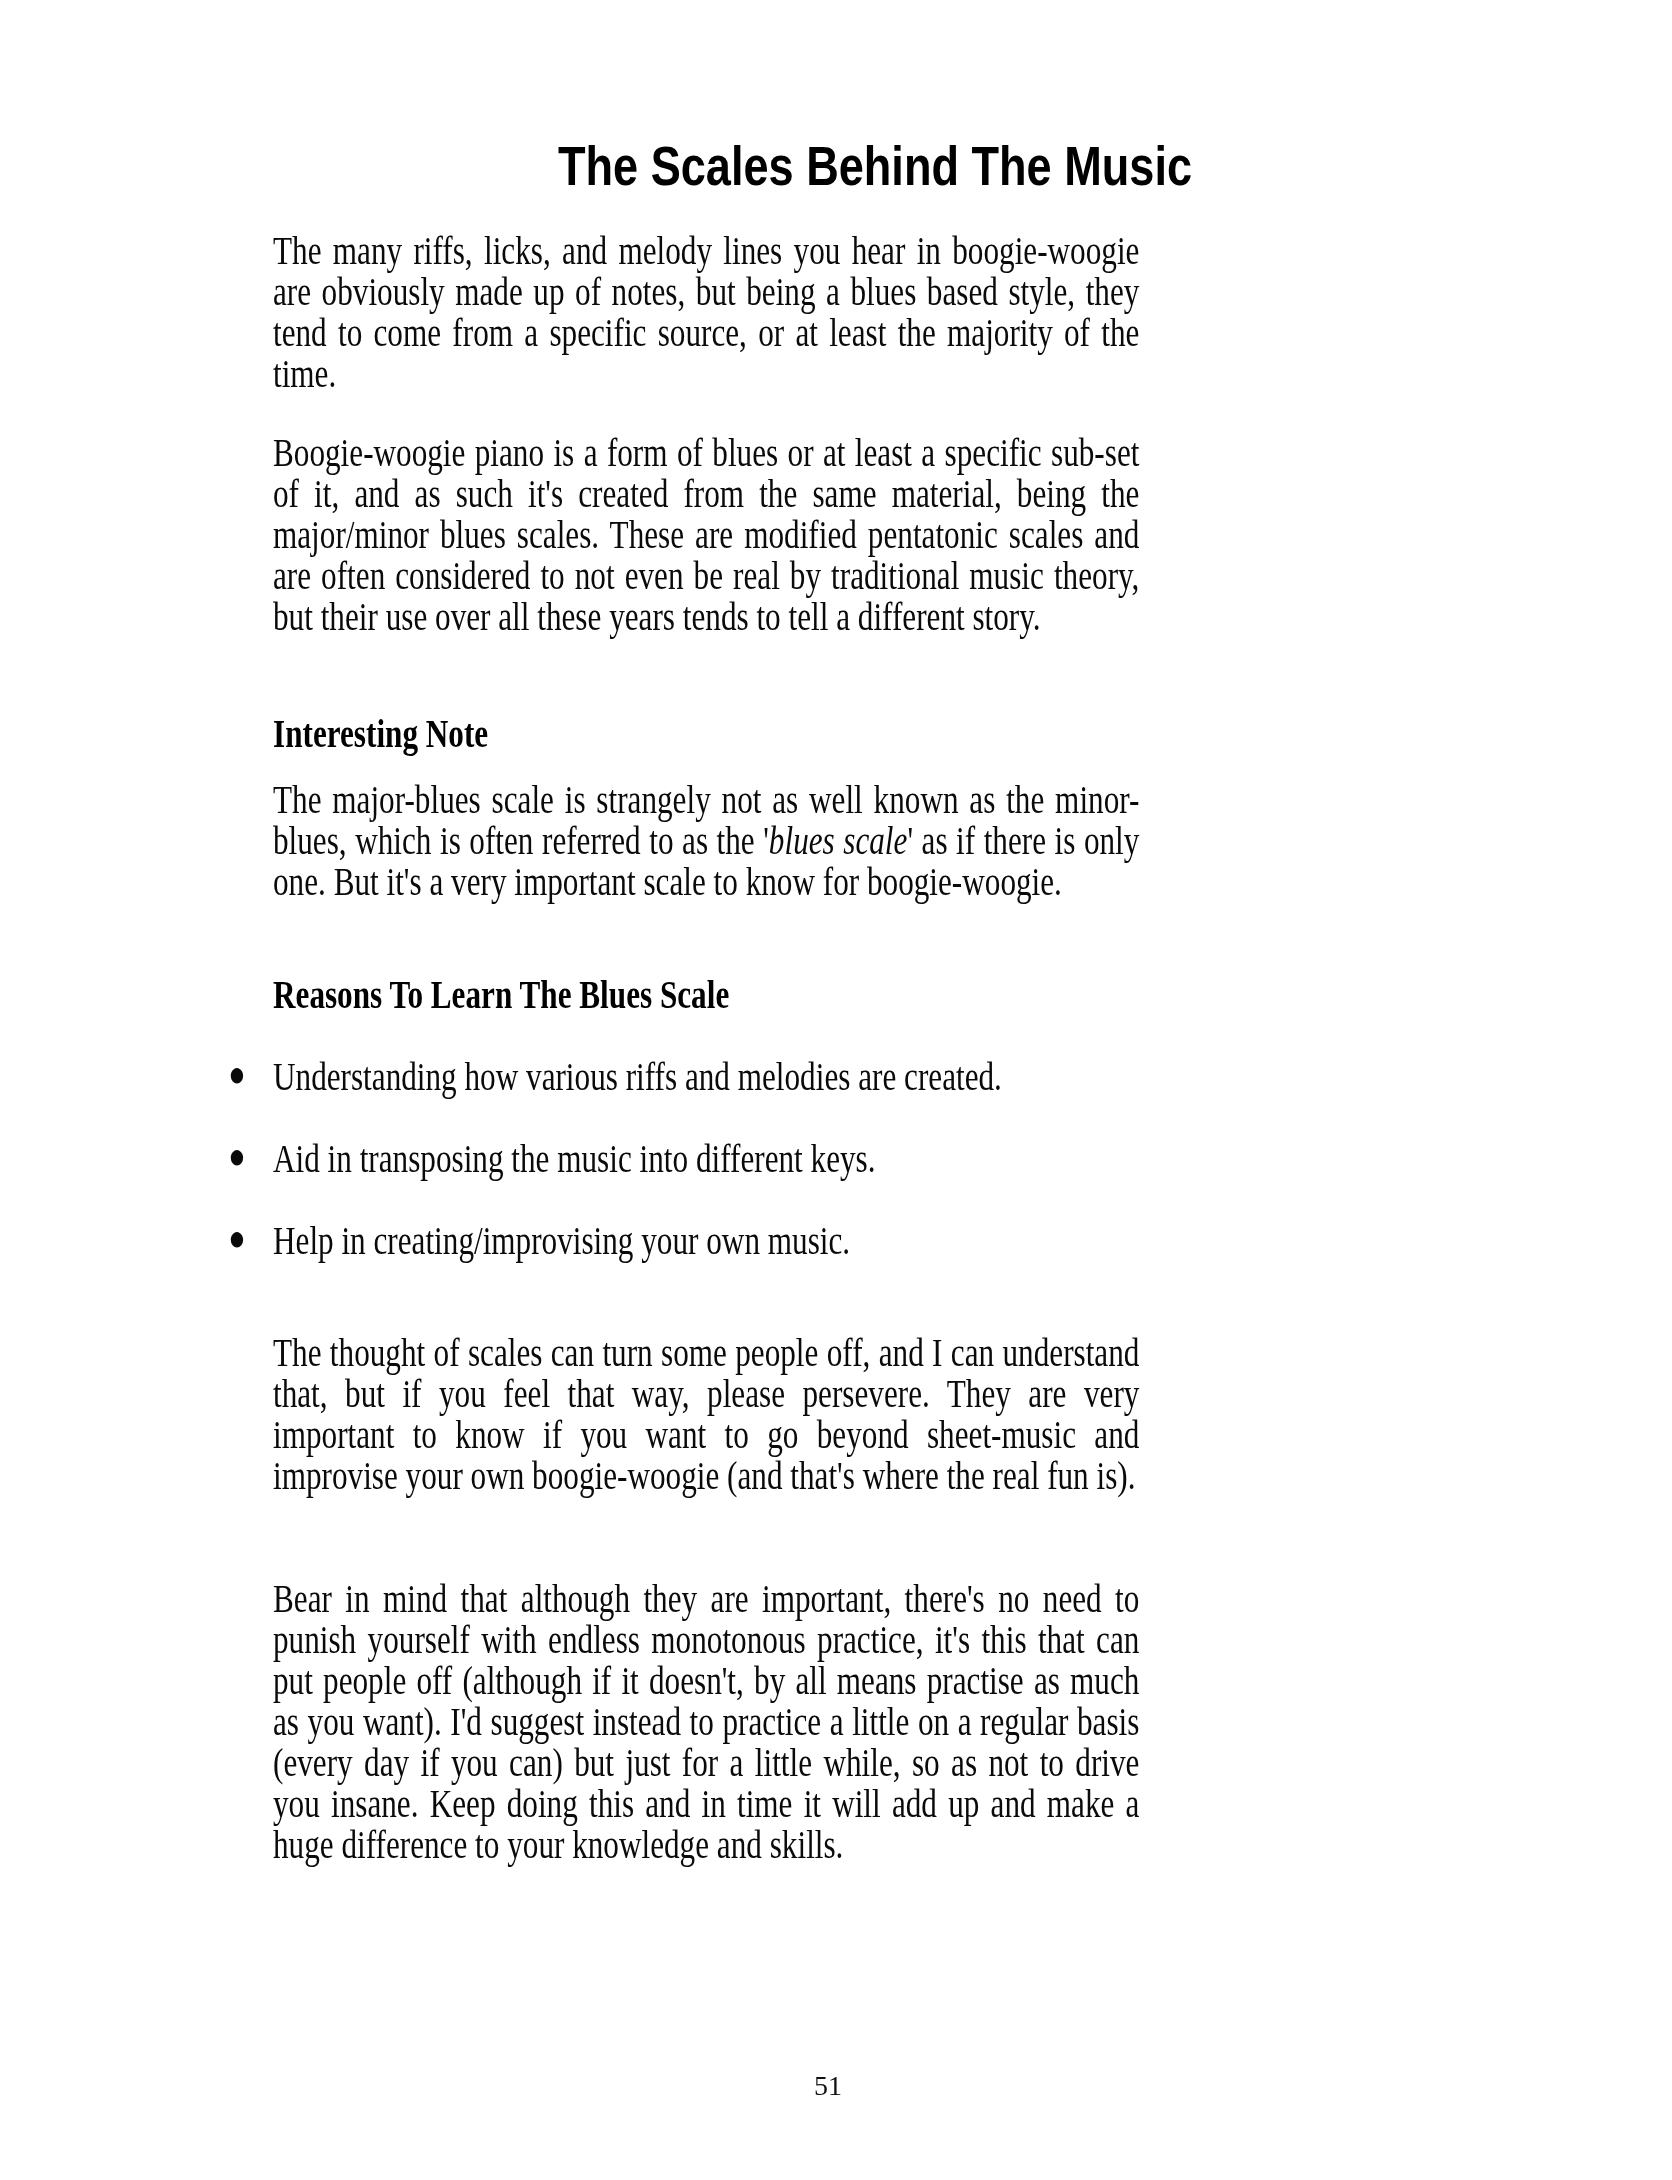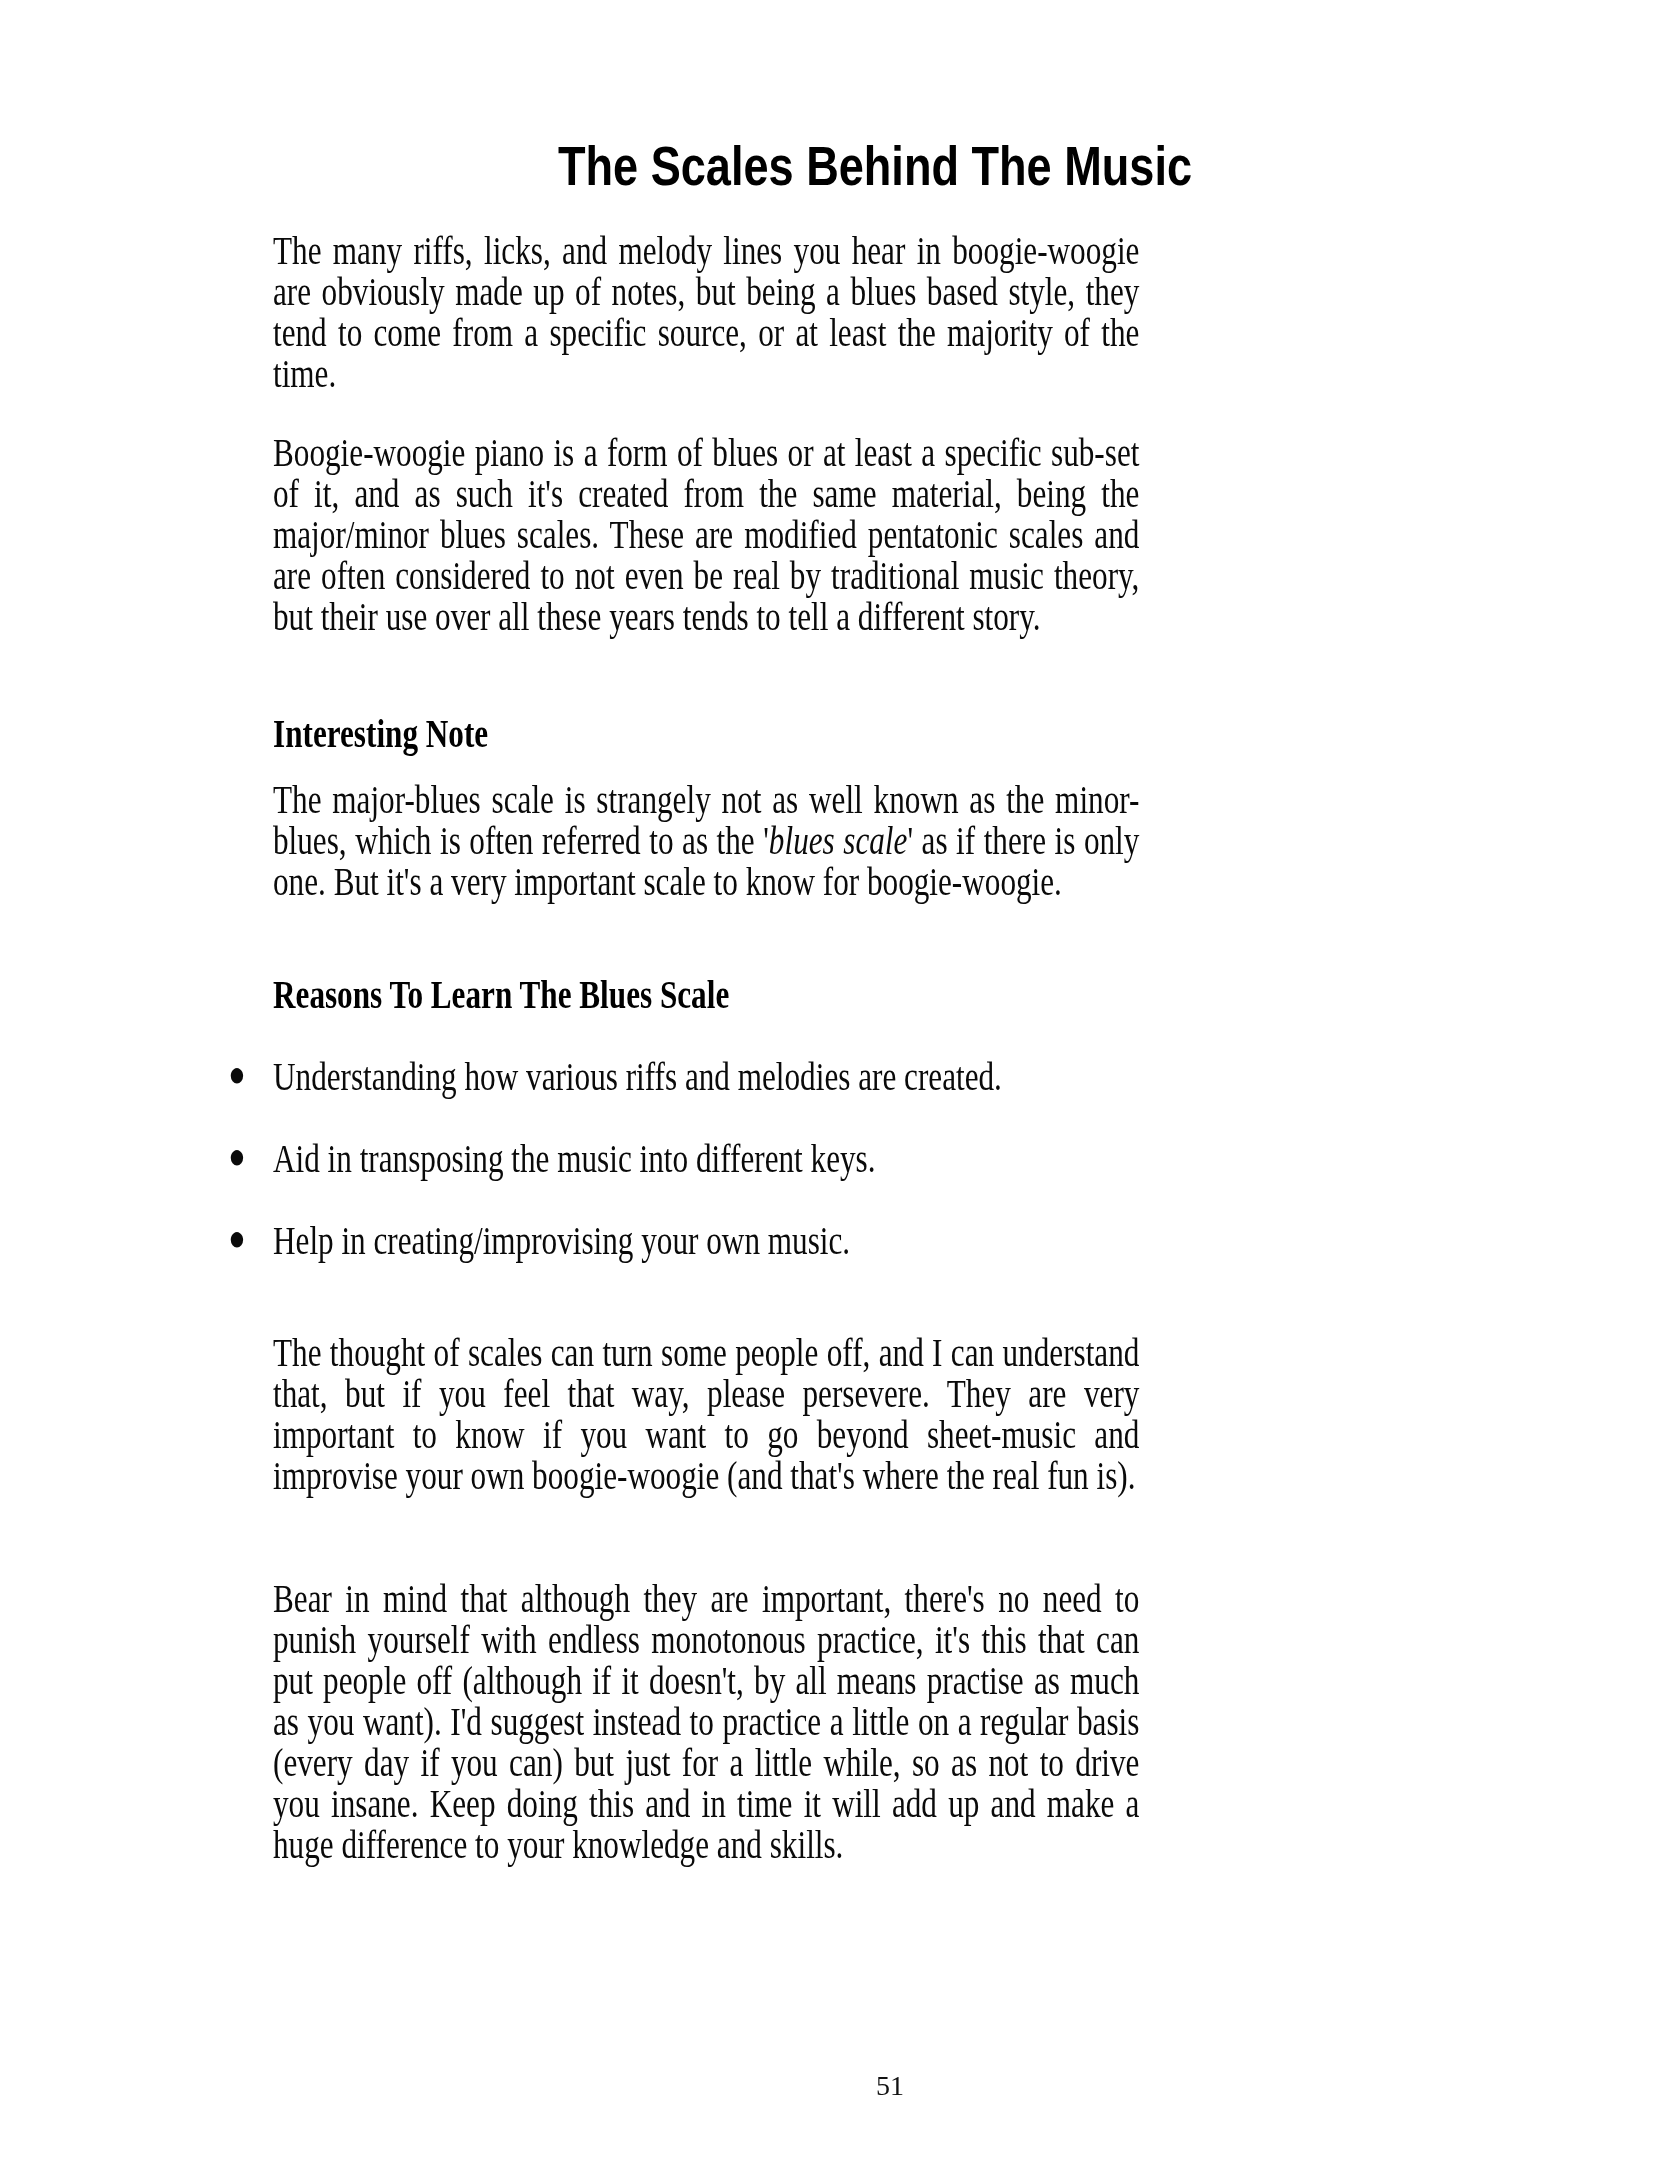--- a/index.html
+++ b/index.html
@@ -77,21 +77,21 @@
   .p3 { top: 779px; }
   .h-reasons { top: 974px; }
   .b1 { top: 1056px; }
   .b2 { top: 1138px; }
   .b3 { top: 1220px; }
   .p4 { top: 1332px; }
   .p5 { top: 1578px; }
   .page-number {
     position: absolute;
     top: 2072px;
-    left: 890px;
+    left: 828px;
     transform: translateX(-50%);
     font-size: 28px;
     line-height: 28px;
     color: #111;
   }
 </style>
 </head>
 <body>
 
 <h1 class="page-title">The Scales Behind The Music</h1>

